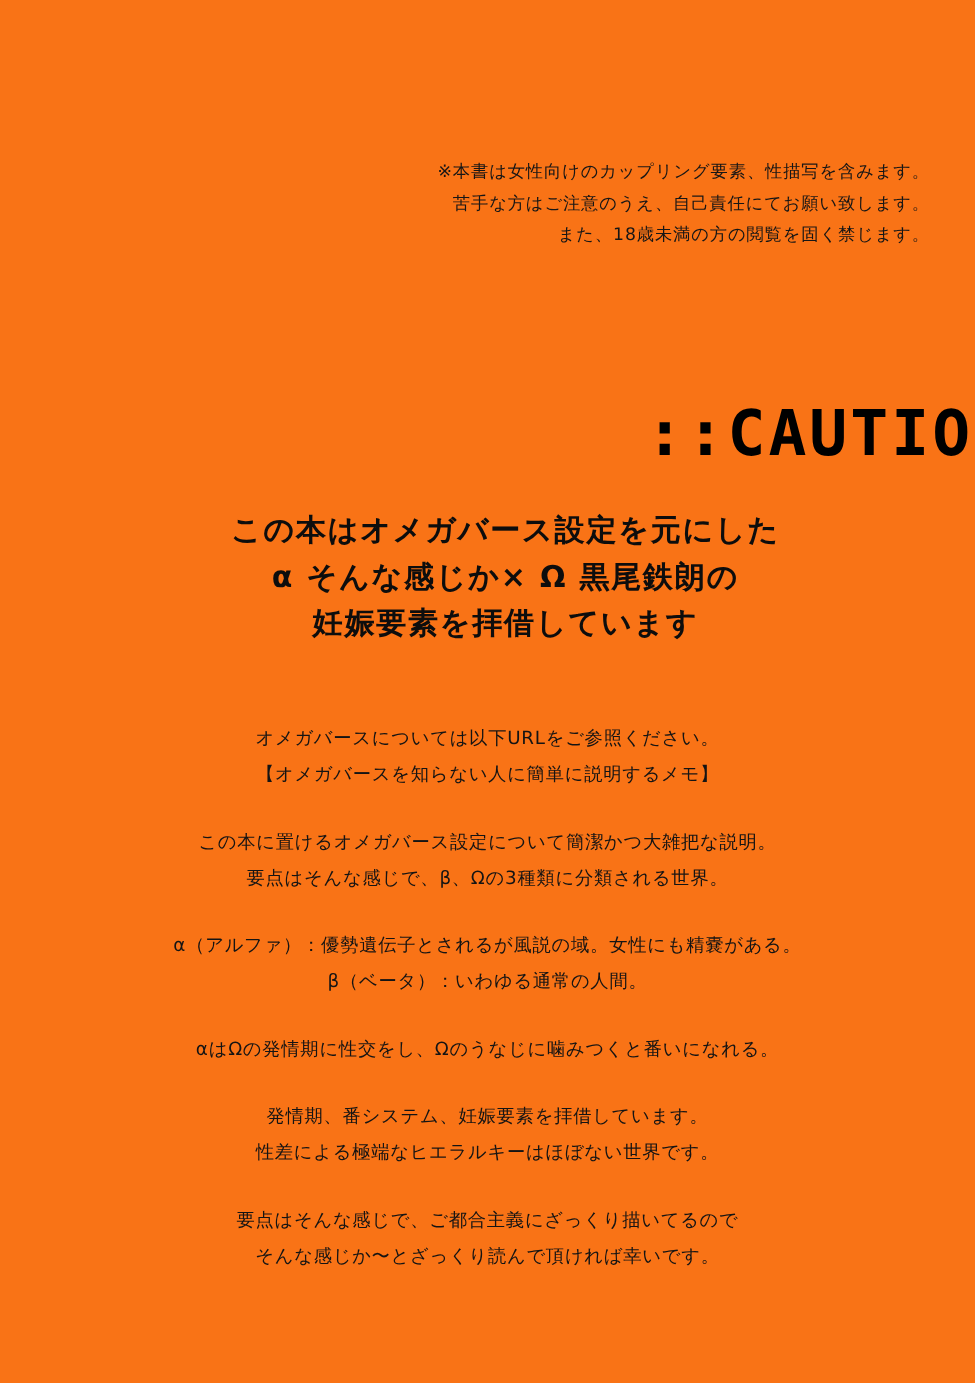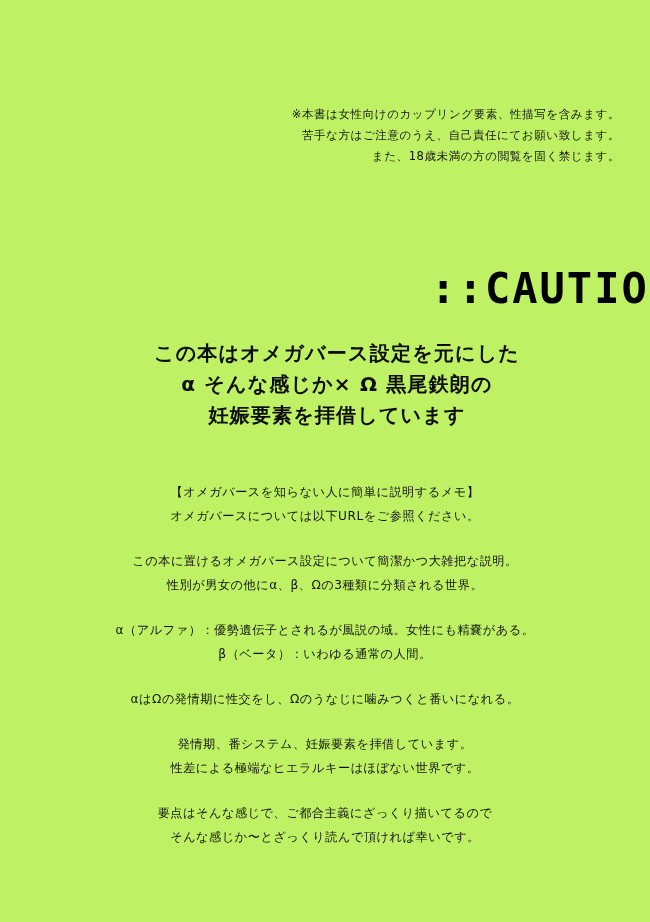--- a/index.html
+++ b/index.html
@@ -11,21 +11,21 @@
     width: 650px;
     height: 922px;
     overflow: hidden;
     font-family: "Liberation Serif", serif;
     color: #1a1a1a;
   }
   .page {
     position: relative;
     width: 650px;
     height: 922px;
-    background: #bef264;
+    background: #f97316;
   }
 
   
   .top-warning {
     position: absolute;
     top: 104px;
     left: 0;
     width: 620px;
     text-align: right;
     font-size: 11.5px;
@@ -113,27 +113,27 @@
 
   <div class="title-block">
     <div>この本はオメガバース設定を元にした</div>
     <div>α そんな感じか× Ω 黒尾鉄朗の</div>
     <div>妊娠要素を拝借しています</div>
   </div>
 
   <div class="body-block">
 
     <div class="para">
+      <div>オメガバースについては以下URLをご参照ください。</div>
       <div>【オメガバースを知らない人に簡単に説明するメモ】</div>
-      <div>オメガバースについては以下URLをご参照ください。</div>
     </div>
 
     <div class="para">
       <div>この本に置けるオメガバース設定について簡潔かつ大雑把な説明。</div>
-      <div>性別が男女の他にα、β、Ωの3種類に分類される世界。</div>
+      <div>要点はそんな感じで、β、Ωの3種類に分類される世界。</div>
     </div>
 
     <div class="para">
       <div>α（アルファ）：優勢遺伝子とされるが風説の域。女性にも精嚢がある。</div>
       <div>β（ベータ）：いわゆる通常の人間。</div>
     </div>
 
     <div class="para">
       <div>αはΩの発情期に性交をし、Ωのうなじに噛みつくと番いになれる。</div>
     </div>

